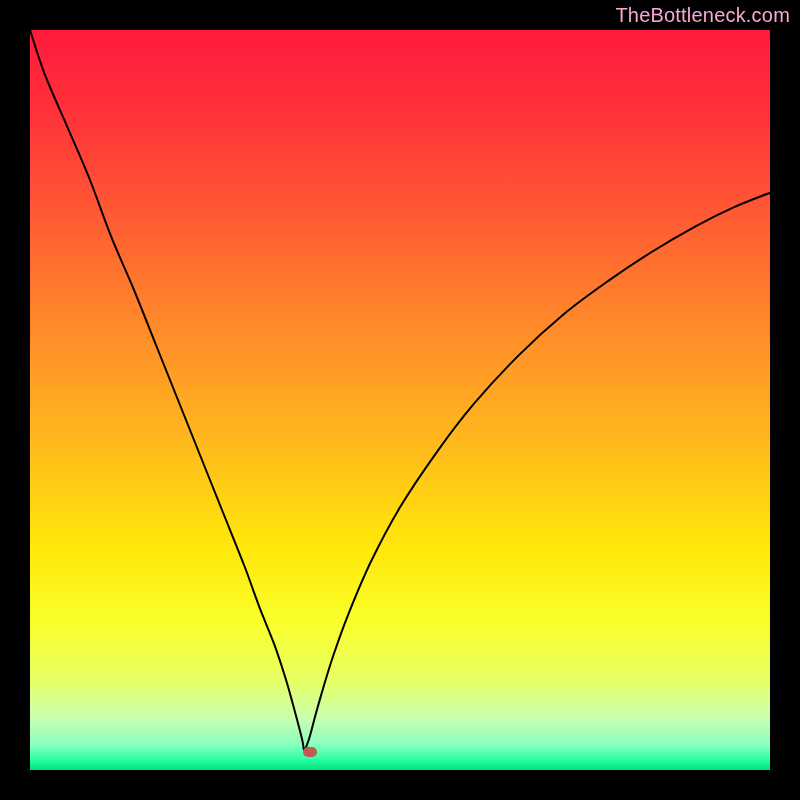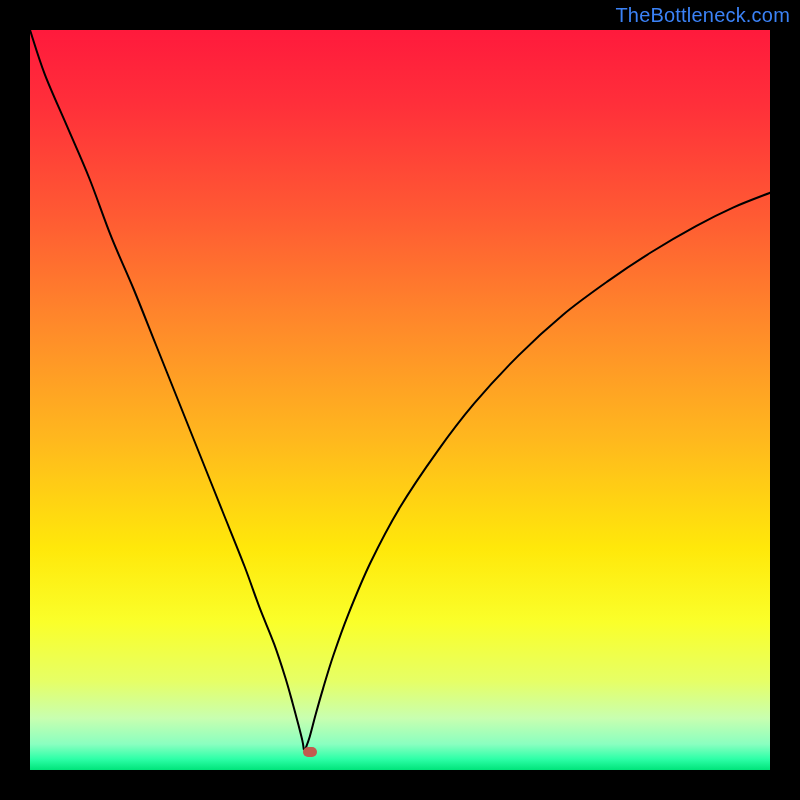--- a/index.html
+++ b/index.html
@@ -14,21 +14,21 @@
   .frame {
     position: relative;
     width: 800px;
     height: 800px;
     background: #000;
   }
   .watermark {
     position: absolute;
     top: 4px;
     right: 10px;
-    color: #3b82f6;
+    color: #f9a8d4;
     font-size: 20px;
     font-weight: 500;
     letter-spacing: 0.2px;
     z-index: 10;
     user-select: none;
   }
   .plot-area {
     position: absolute;
     left: 30px;
     top: 30px;

